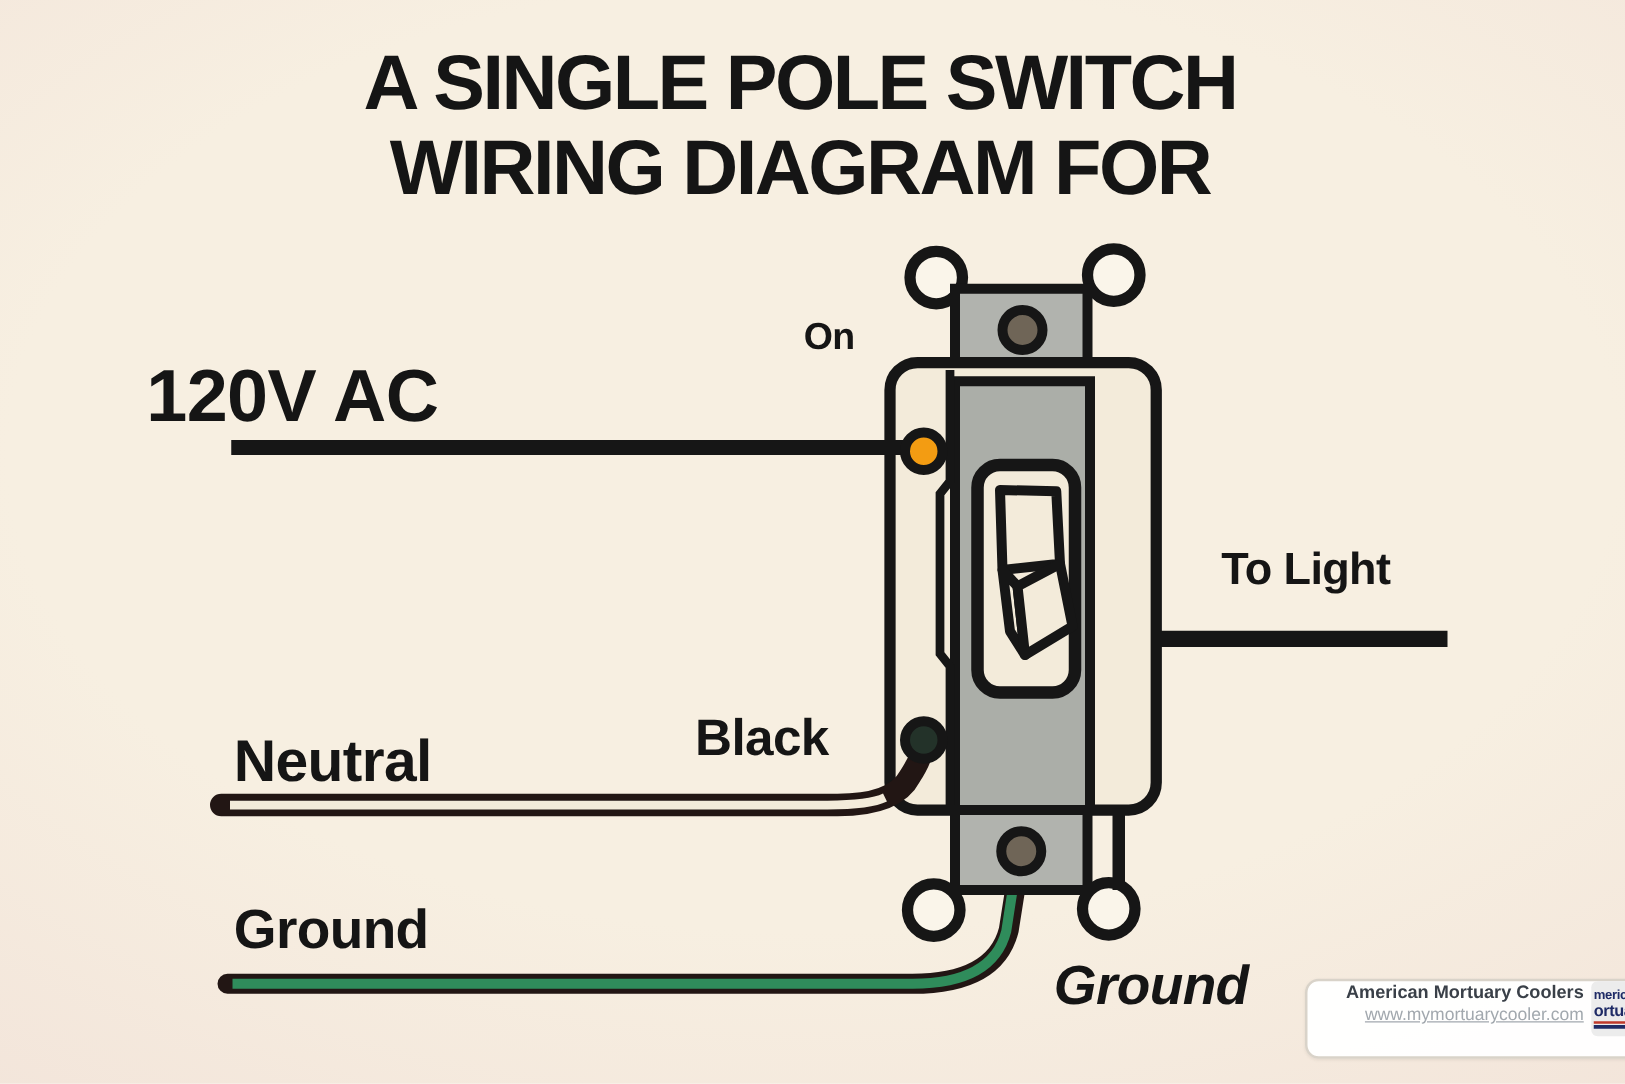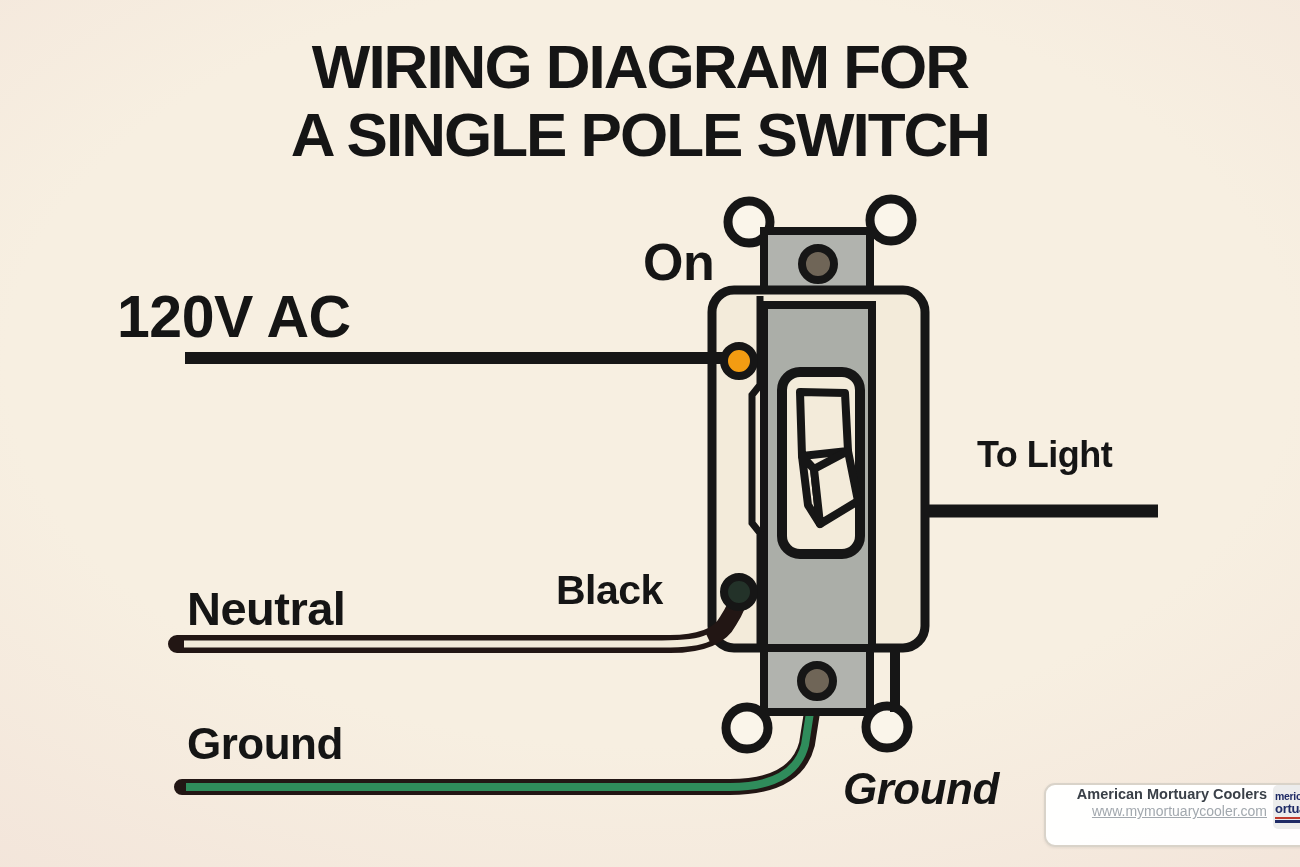--- a/index.html
+++ b/index.html
@@ -31,21 +31,21 @@
   .title{
     position:absolute;left:10px;top:33px;width:1260px;
     text-align:center;color:var(--label_color);
     font-weight:bold;font-size:62px;line-height:1.1;letter-spacing:-2px;
   }
   .lbl{
     position:absolute;color:var(--label_color);
     font-weight:bold;letter-spacing:-0.5px;white-space:nowrap;line-height:1;
   }
   .lbl-power   {left:117px;top:288px;font-size:59px;}
-  .lbl-on      {left:643px;top:236px;font-size:52px;}
+  .lbl-on      {left:643px;top:255px;font-size:30px;}
   .lbl-tolight {left:977px;top:437px;font-size:36px;}
   .lbl-neutral {left:187px;top:585px;font-size:47px;}
   .lbl-black   {left:556px;top:570px;font-size:41px;}
   .lbl-ground-l{left:187px;top:722px;font-size:44px;}
   .lbl-ground-r{left:843px;top:767px;font-size:44px;font-style:italic;font-weight:600;}
   .watermark{
     position:absolute;left:1044px;top:783px;width:289px;height:64px;
     background:rgba(255,255,255,0.96);
     border:2px solid #D9D3C9;border-radius:11px;
     box-shadow:0 1px 3px rgba(0,0,0,0.08);
@@ -110,22 +110,22 @@
     </g>
 
     <rect x="764" y="648" width="106" height="64" fill="var(--tab_gray)" stroke="var(--line_black)" stroke-width="8"></rect>
     <circle cx="817" cy="681" r="16" fill="var(--screw_gray)" stroke="var(--line_black)" stroke-width="8"></circle>
 
     <circle cx="739" cy="361" r="15" fill="var(--terminal_orange)" stroke="var(--line_black)" stroke-width="8"></circle>
     <circle cx="739" cy="592" r="15" fill="var(--terminal_dark)" stroke="var(--line_black)" stroke-width="8"></circle>
   </svg>
 
   <div class="title">
+    <div>A SINGLE POLE SWITCH</div>
     <div>WIRING DIAGRAM FOR</div>
-    <div>A SINGLE POLE SWITCH</div>
   </div>
 
   <div class="lbl lbl-power">120V AC</div>
   <div class="lbl lbl-on">On</div>
   <div class="lbl lbl-tolight">To Light</div>
   <div class="lbl lbl-neutral">Neutral</div>
   <div class="lbl lbl-black">Black</div>
   <div class="lbl lbl-ground-l">Ground</div>
   <div class="lbl lbl-ground-r">Ground</div>
 

